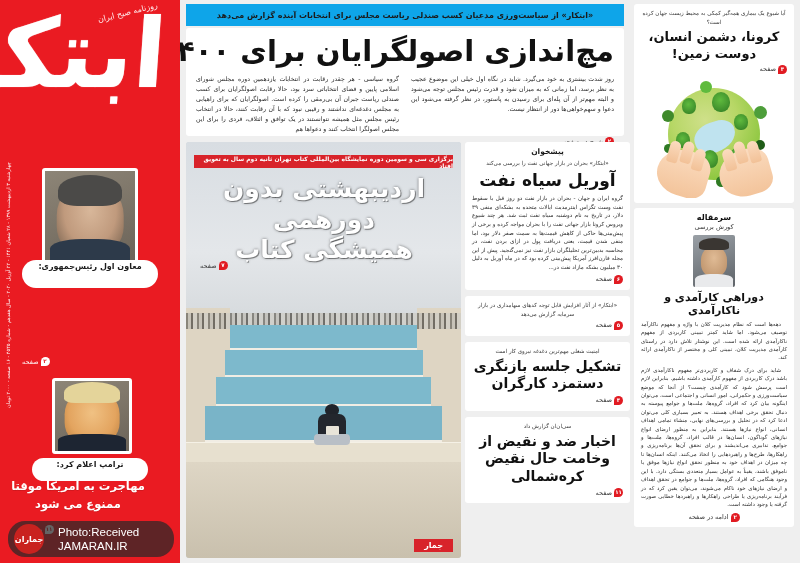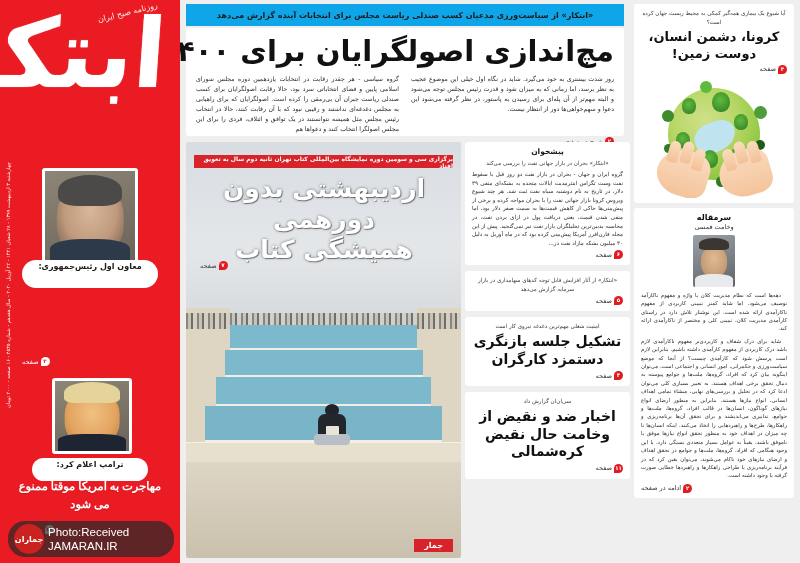--- a/index.html
+++ b/index.html
@@ -141,21 +141,21 @@
   .badge-white { color:#ffffff; }
   .badge-dark { color:#333333; }
 
   .watermark {
     position: absolute;
     left: 8px; bottom: 6px;
     width: 166px; height: 36px;
     background: rgba(40,40,40,.72);
     display: flex;
     align-items: center;
-    gap: 4px;
+    gap: 14px;
     padding: 0 6px;
     direction: ltr;
     border-radius: 17px;
   }
   .wm-logo {
     width: 30px; height: 30px;
     border-radius: 50%;
     background: #c9221f;
     color: #fff;
     font-size: 8px;
@@ -458,21 +458,21 @@
     margin: 2px 0 3px 0;
     letter-spacing: -0.3px;
   }
   .editorial-body {
     font-size: 5.4px;
     line-height: 8.4px;
     color: #2b2b2b;
     text-align: justify;
   }
   .editorial-body p { margin: 0 0 4px 0; text-indent: 6px; }
-  .editorial-foot { display:flex; justify-content:flex-end; margin-top:2px; }
+  .editorial-foot { display:flex; justify-content:center; margin-top:2px; }
   .rc-more { display:flex; justify-content:flex-start; margin-top:2px; }
 </style>
 </head>
 <body>
 
 <div class="page">
 
   <div class="right-col">
 
     <div class="rc-card">
@@ -508,26 +508,27 @@
         <div class="hand-r">
           <div class="finger" style="right:6px;"></div>
           <div class="finger" style="right:19px;top:-9px;"></div>
           <div class="finger" style="right:32px;top:-5px;"></div>
         </div>
       </div>
     </div>
 
     <div class="rc-card">
       <div class="editorial-head">سرمقاله</div>
-      <div class="editorial-author">وخامت قمسی</div>
+      <div class="editorial-author">کورش بررسی</div>
       <div class="author-photo">
         <div class="ap-face"></div>
         <div class="ap-hair"></div>
         <div class="ap-shoulders"></div>
       </div>
+      <div class="editorial-title">دوراهی کارآمدی و ناکارآمدی</div>
       <div class="editorial-body">
         <p>دهه‌ها است که نظام مدیریت کلان با واژه و مفهوم ناکارآمد توصیف می‌شود. اما شاید کمتر تبیینی کاربردی از مفهوم ناکارآمدی ارائه شده است. این نوشتار تلاش دارد در راستای کارآمدی مدیریت کلان، تبیینی کلی و مختصر از ناکارآمدی ارائه کند.</p>
         <p>شاید برای درک شفاف و کاربردی‌تر مفهوم ناکارآمدی لازم باشد درک کاربردی از مفهوم کارآمدی داشته باشیم. بنابراین لازم است پرسش شود که کارآمدی چیست؟ از آنجا که موضع سیاست‌ورزی و حکمرانی، امور انسانی و اجتماعی است، می‌توان اینگونه بیان کرد که افراد، گروه‌ها، ملت‌ها و جوامع پیوسته به دنبال تحقق برخی اهداف هستند. به تعبیر بسیاری کلی می‌توان ادعا کرد که در تحلیل و بررسی‌های نهایی، منشاء تمامی اهداف انسانی، انواع نیازها هستند. بنابراین به منظور ارضای انواع نیازهای گوناگون، انسان‌ها در قالب افراد، گروه‌ها، ملت‌ها و جوامع، تدابیری می‌اندیشند و برای تحقق آن‌ها برنامه‌ریزی و راهکارها، طرح‌ها و راهبردهایی را اتخاذ می‌کنند. اینکه انسان‌ها تا چه میزان در اهداف خود به منظور تحقق انواع نیازها موفق یا ناموفق باشند، یقیناً به عوامل بسیار متعددی بستگی دارد. با این وجود هنگامی که افراد، گروه‌ها، ملت‌ها و جوامع در تحقق اهداف و ارضای نیازهای خود ناکام می‌شوند، می‌توان یقین کرد که در فرآیند برنامه‌ریزی یا طراحی راهکارها و راهبردها خطایی صورت گرفته یا وجود داشته است.</p>
       </div>
       <div class="editorial-foot">
         <span class="page-badge badge-dark">
           <span class="dot">۲</span>
           <span>ادامه در صفحه</span>
         </span>
       </div>
@@ -588,20 +589,21 @@
         </span>
       </div>
       <div class="photo-wm">جمار</div>
     </div>
 
     <div class="teaser-col">
 
       <div class="teaser">
         <div class="teaser-section">پیشخوان</div>
         <div class="teaser-kicker">«ابتکار» بحران در بازار جهانی نفت را بررسی می‌کند</div>
+        <div class="teaser-title">آوریل سیاه نفت</div>
         <div class="teaser-body">گروه ایران و جهان - بحران در بازار نفت دو روز قبل با سقوط نفت وست تگزاس اینترمدیت ایالات متحده به بشکه‌ای منفی ۳۹ دلار، در تاریخ به نام دوشنبه سیاه نفت ثبت شد. هر چند شیوع ویروس کرونا بازار جهانی نفت را با بحران مواجه کرده و برخی از پیش‌بینی‌ها حاکی از کاهش قیمت‌ها به سمت صفر دلار بود، اما منفی شدن قیمت، یعنی دریافت پول در ازای بردن نفت، در محاسبه بدبین‌ترین تحلیلگران بازار نفت نیز نمی‌گنجید. پیش از این مجله فارن‌افرز آمریکا پیش‌بینی کرده بود که در ماه آوریل به دلیل ۳۰ میلیون بشکه مازاد نفت در...</div>
         <div class="teaser-foot">
           <span class="page-badge badge-dark">
             <span class="dot">۶</span>
             <span>صفحه</span>
           </span>
         </div>
       </div>
 
       <div class="teaser">
@@ -661,21 +663,21 @@
         <span>صفحه</span>
       </span>
     </div>
 
     <div class="photo-box" style="left:52px; top:378px; width:80px; height:76px;">
       <div class="face trump-face"></div>
       <div class="trump-hair"></div>
       <div class="trump-suit"></div>
     </div>
     <div class="quote-chip" style="left:32px; top:458px; width:116px; height:23px;">ترامپ اعلام کرد:</div>
-    <div class="red-headline" style="left:12px; top:478px; width:156px;font-family:Liberation Serif, serif;">مهاجرت به آمریکا موقتا ممنوع می شود</div>
+    <div class="red-headline" style="left:0; top:478px; width:156px;">مهاجرت به آمریکا موقتا ممنوع می شود</div>
     <div style="position:absolute; left:26px; top:516px;">
       <span class="page-badge badge-white">
         <span class="dot">۱۱</span>
         <span>صفحه</span>
       </span>
     </div>
 
     <div class="watermark">
       <div class="wm-logo">جماران</div>
       <div class="wm-text">

